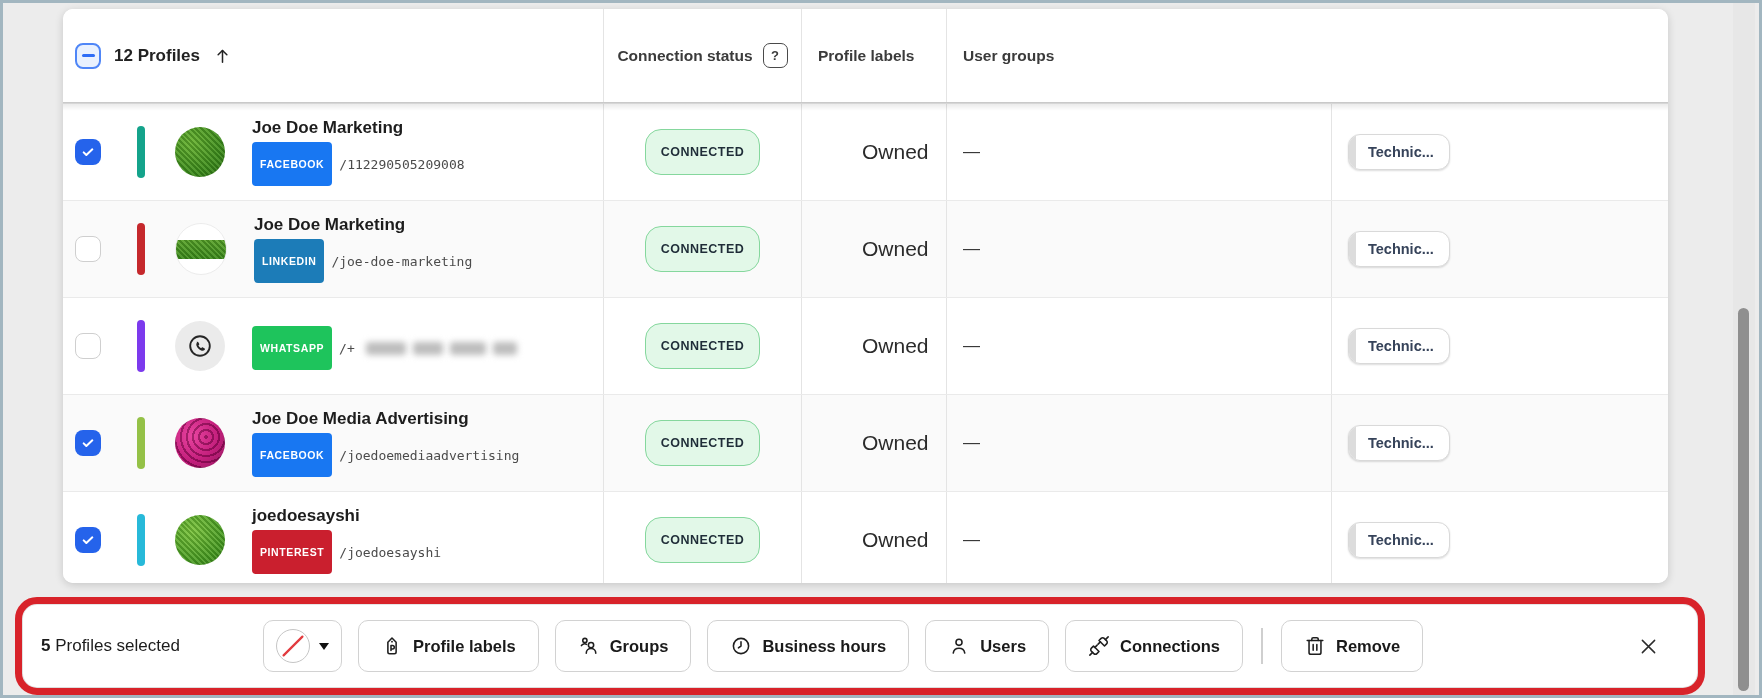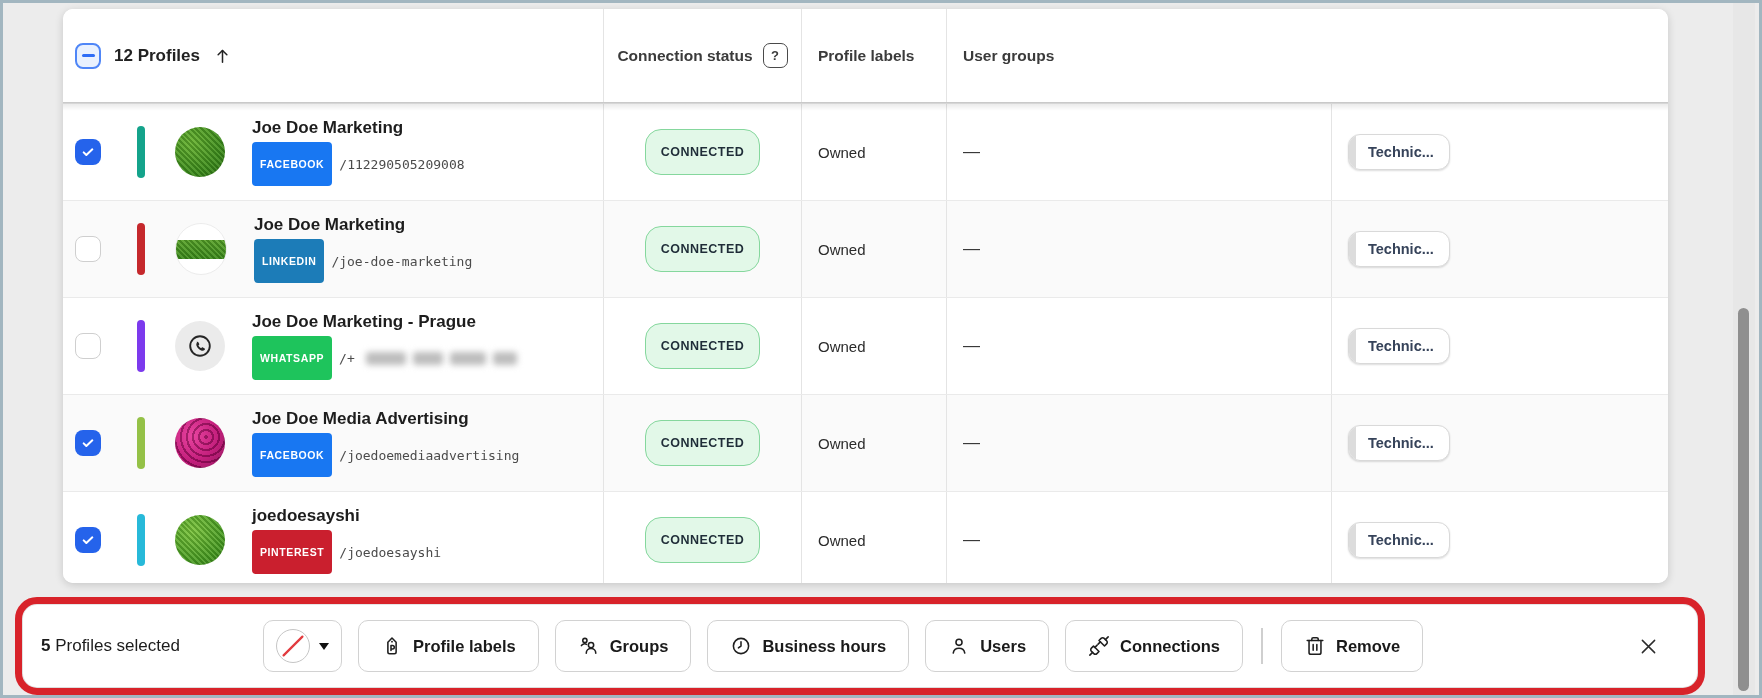--- a/index.html
+++ b/index.html
@@ -71,21 +71,21 @@
   .handle{font-family:"DejaVu Sans Mono",monospace;font-size:13px;color:#4b4b4b;white-space:nowrap;}
   .masked{display:none;align-items:center;gap:7px;margin-left:4px;}
   .masked i{display:inline-block;height:13px;border-radius:3px;background:#bdbdbd;filter:blur(3px);}
   .masked i:nth-child(1){width:40px;}.masked i:nth-child(2){width:30px;}
   .masked i:nth-child(3){width:36px;}.masked i:nth-child(4){width:24px;}
 
   .rc2{justify-content:center;}
   .pill{background:#e2f8e8;border:1px solid #85d79d;color:#1f2d38;font-weight:bold;font-size:12.5px;
     letter-spacing:.5px;padding:16px 15px;border-radius:16px;line-height:1;}
   .rc3,.rc4,.rc5{padding-left:16px;}
-  .owned{font-size:15px;color:#2b2b2b;}
+  .owned{font-size:21px;color:#2b2b2b;margin-left:44px;}
   .dash{font-size:17px;color:#333;}
   .chip{position:relative;background:#fff;border:1px solid #d9d9d9;border-radius:12px;
     padding:9px 15px 9px 19px;font-weight:bold;font-size:14.5px;color:#36435a;
     box-shadow:0 1px 2px rgba(0,0,0,.14);overflow:hidden;cursor:pointer;}
   .chip::before{content:"";position:absolute;left:0;top:0;bottom:0;width:7px;background:#dcdcdc;}
 
   
   .sb-track{position:absolute;right:4px;top:0;width:22px;height:692px;background:#e7e7e7;}
   .sb-thumb{position:absolute;left:5px;top:305px;width:11px;height:383px;border-radius:6px;background:#8f8f8f;cursor:pointer;}
 
@@ -214,21 +214,20 @@
           
         </div>
         <div class="accent" style="background: rgb(124, 58, 237);"></div>
         <div class="avatar av-whatsapp">
           <svg width="28" height="28" viewBox="0 0 24 24">
             <circle cx="12" cy="12" r="8.4" fill="none" stroke="#262626" stroke-width="1.6"></circle>
             <path fill="#262626" d="M9 8.6c.5-.5 1.3-.4 1.6.2l.7 1.2c.2.4.1.8-.2 1.1l-.5.5c.5 1 1.3 1.8 2.3 2.3l.5-.5c.3-.3.7-.4 1.1-.2l1.2.7c.6.3.7 1.1.2 1.6-.7.7-1.8.9-2.9.4-1.6-.8-3.1-2.2-3.9-3.9-.5-1.1-.3-2.2.4-2.9z"></path>
           </svg>
         </div>
         <div class="ptext">
-          <div class="pname">Joe Doe Marketing - Prague</div>
           <div class="pline">
             <span class="badge" style="background: rgb(30, 196, 92);">WHATSAPP</span>
             <span class="handle">/+</span>
             <span class="masked" style="display: inline-flex;">
                   <i></i>
                   <i></i>
                   <i></i>
                   <i></i>
                 </span>
           </div>

